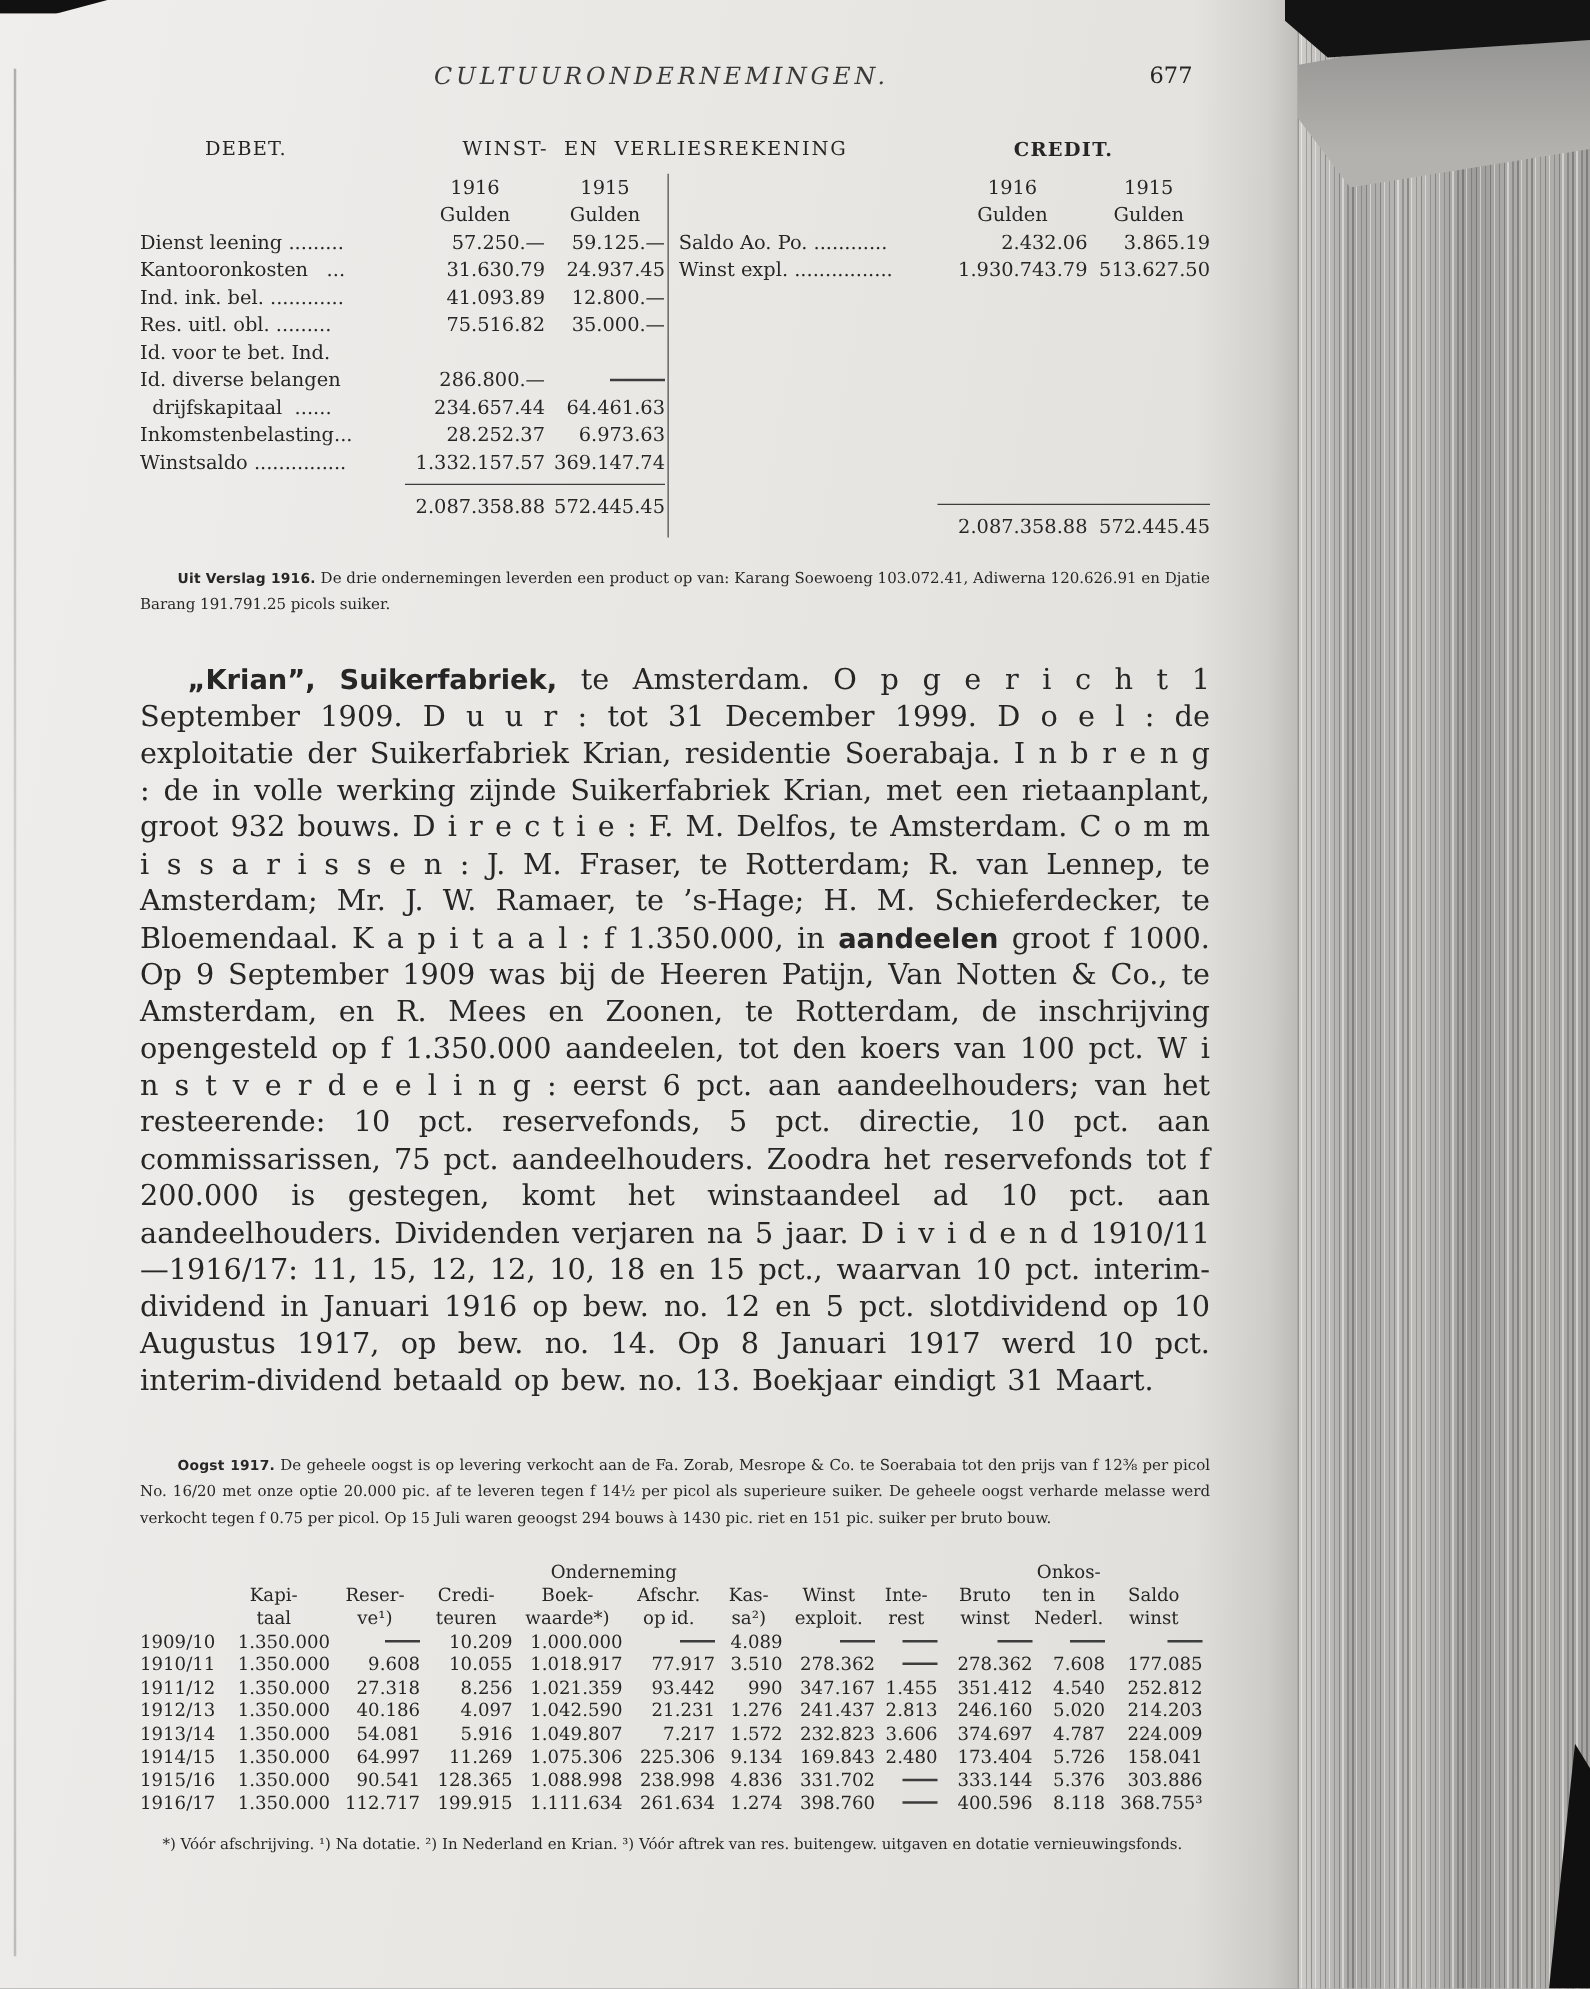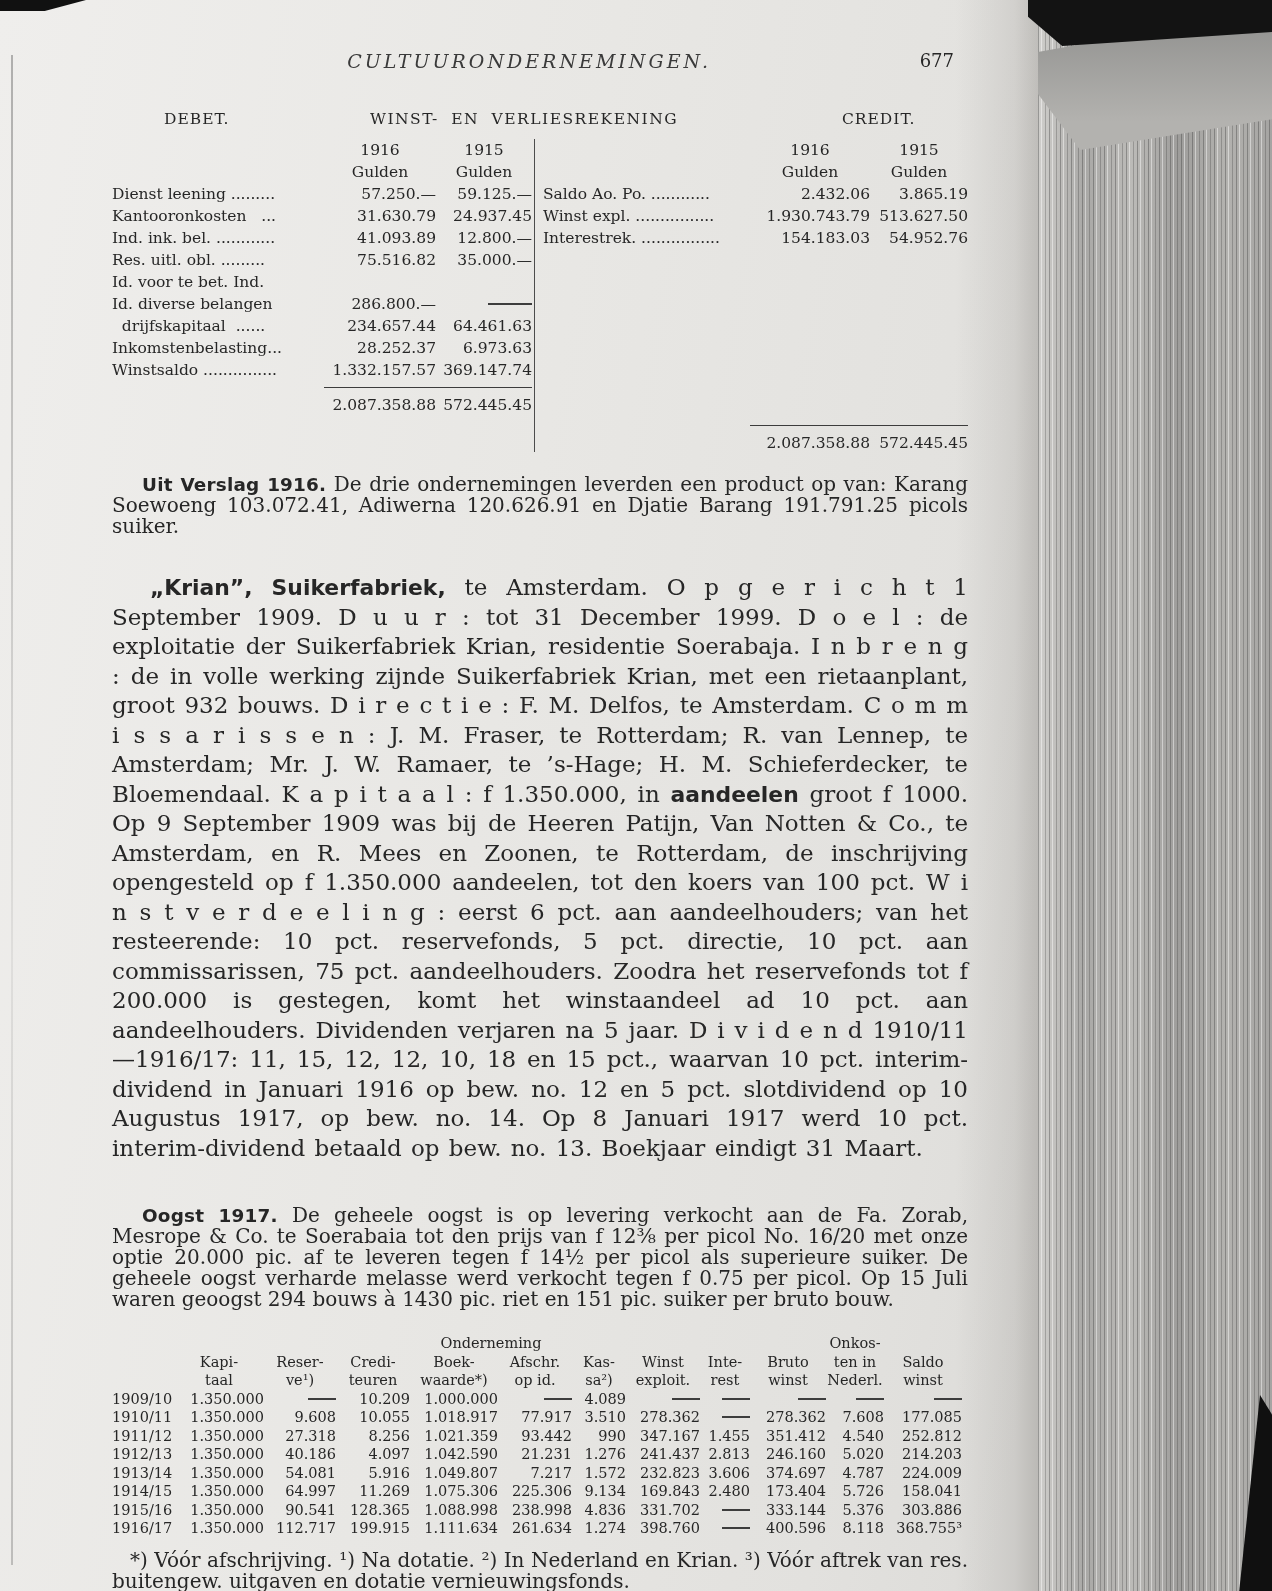--- a/index.html
+++ b/index.html
@@ -35,40 +35,40 @@
   .running-head { position:relative; height:30px; }
   .running-title { position:absolute; left:50%; transform:translateX(-53%);
     font-style:italic; font-size:19px; letter-spacing:3px; color:#3a3a3a; }
   .page-number { position:absolute; right:14px; top:0; font-size:18px; }
 
   
   .pl-table { margin-top:30px; font-size:15.5px; }
   .pl-head { position:relative; height:26px; font-size:15.5px; }
   .pl-head .h-debet { position:absolute; left:52px; letter-spacing:1px; }
   .pl-head .h-title { position:absolute; left:258px; letter-spacing:1.5px; word-spacing:6px; }
-  .pl-head .h-credit { position:absolute; left:730px; letter-spacing:1px; }
+  .pl-head .h-credit { position:absolute; left:699px; letter-spacing:1px;font-weight:bold; }
   .pl-body { display:flex; align-items:stretch; margin-top:3px; }
   .pl-left { width:420px; }
   .pl-divider { width:1px; background:#4c4c4c; margin:0 2px; }
   .pl-right { flex:1; padding-left:6px; }
   .pl-row { display:flex; line-height:22px; }
   .pl-lbl { flex:1; white-space:pre; overflow:hidden; }
   .pl-left .pl-v1 { width:112px; text-align:right; }
   .pl-left .pl-v2 { width:96px; text-align:right; }
   .pl-right .pl-v1 { width:120px; text-align:right; }
   .pl-right .pl-v2 { width:98px; text-align:right; }
   .pl-hdrow .pl-v1, .pl-hdrow .pl-v2 { text-align:center; }
   .pl-totalwrap { display:flex; }
   .pl-totalwrap .pl-lbl { flex:1; }
   .pl-vals { display:flex; border-top:1.5px solid #3c3c3c; padding-top:8px; margin-top:6px; }
   .pl-right .pl-totalwrap { margin-top:170px; }
   .dash { display:inline-block; width:44px; height:2px; background:#3d3d3d; vertical-align:4px; }
 
   
-  .small { font-size:20px; line-height:21px; text-align:justify; margin:0; }
+  .small { font-size:12px; line-height:21px; text-align:justify; margin:0; }
   .para-verslag { margin-top:22px; text-indent:30px; }
   .main-para { font-size:23px; line-height:29.5px; text-align:justify; text-indent:38px; margin:36px 0 0 0; word-spacing:2px; }
   .para-oogst { margin-top:42px; text-indent:30px; }
   .lead-bold { font-family:"DejaVu Sans","Liberation Sans",sans-serif; font-weight:bold; font-size:.92em; letter-spacing:.2px; }
   .run-bold { font-family:"DejaVu Sans","Liberation Sans",sans-serif; font-weight:bold; font-size:.95em; }
 
   
   .history { margin-top:24px; font-size:14.5px; }
   .h-row { display:flex; line-height:18.5px; }
   .h-cell { text-align:right; white-space:nowrap; }
@@ -184,25 +184,20 @@
           <div id="credit-rows">
               <div class="pl-row">
                 <span class="pl-lbl">Saldo Ao. Po. ............</span>
                 <span class="pl-v1">2.432.06</span>
                 <span class="pl-v2">3.865.19</span>
               </div>
               <div class="pl-row">
                 <span class="pl-lbl">Winst expl. ................</span>
                 <span class="pl-v1">1.930.743.79</span>
                 <span class="pl-v2">513.627.50</span>
-              </div>
-              <div class="pl-row">
-                <span class="pl-lbl">Interestrek. ................</span>
-                <span class="pl-v1">154.183.03</span>
-                <span class="pl-v2">54.952.76</span>
               </div>
             </div>
           <div class="pl-totalwrap">
             <span class="pl-lbl"></span>
             <span class="pl-vals">
               <span class="pl-v1">2.087.358.88</span>
               <span class="pl-v2">572.445.45</span>
             </span>
           </div>
         </div>

